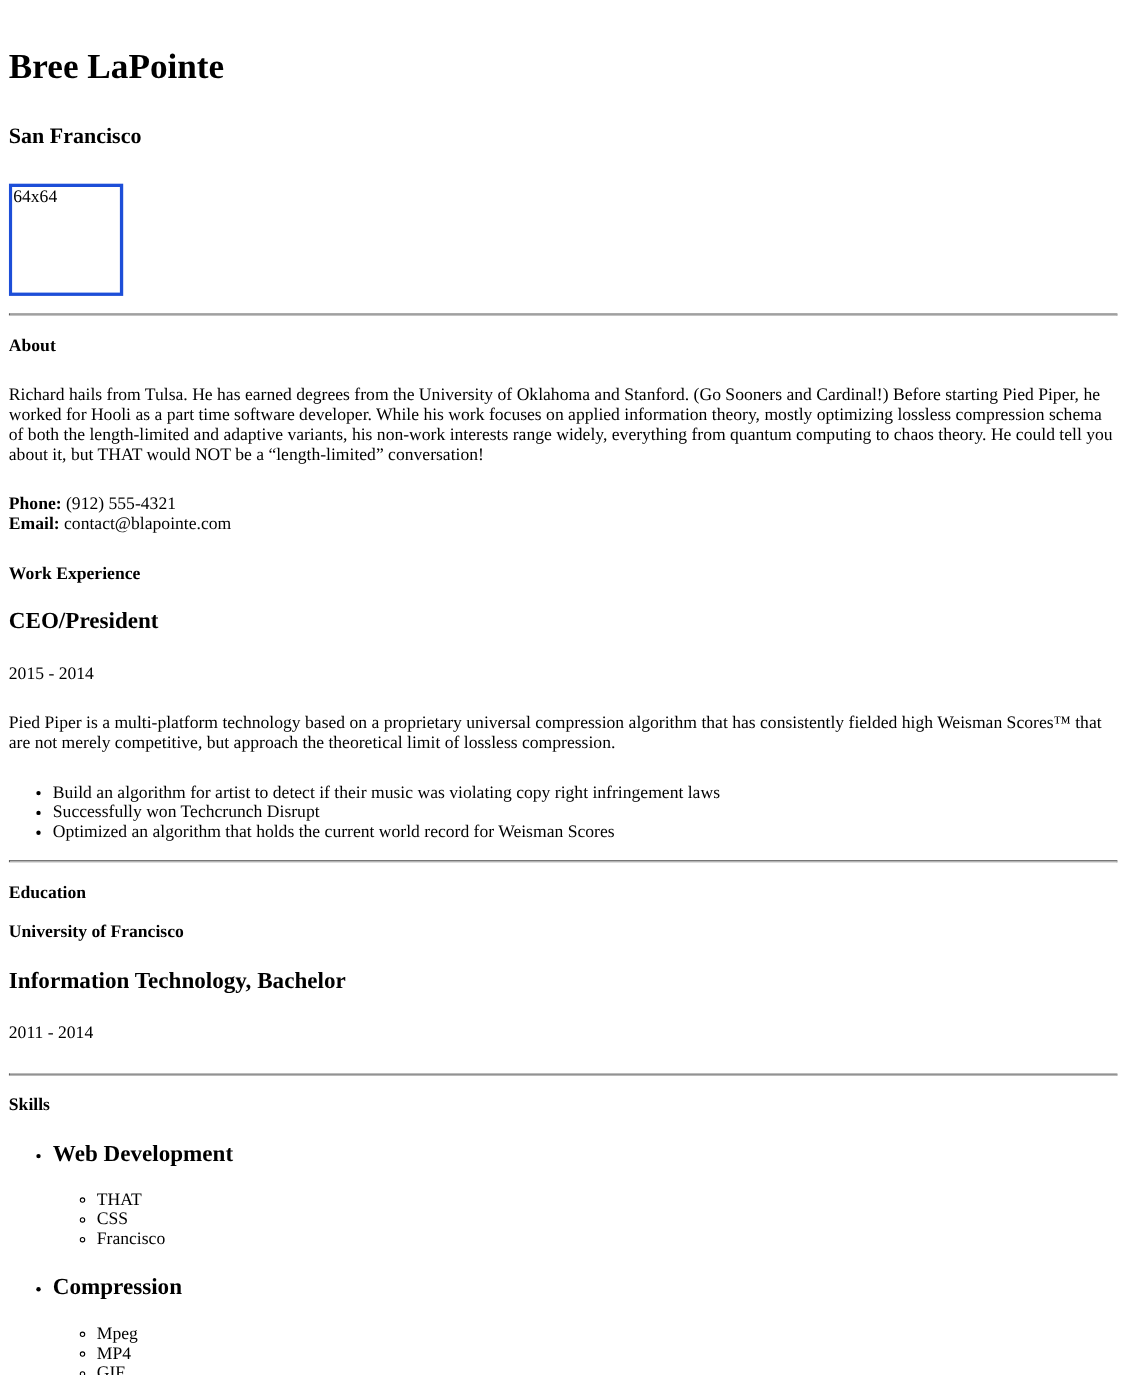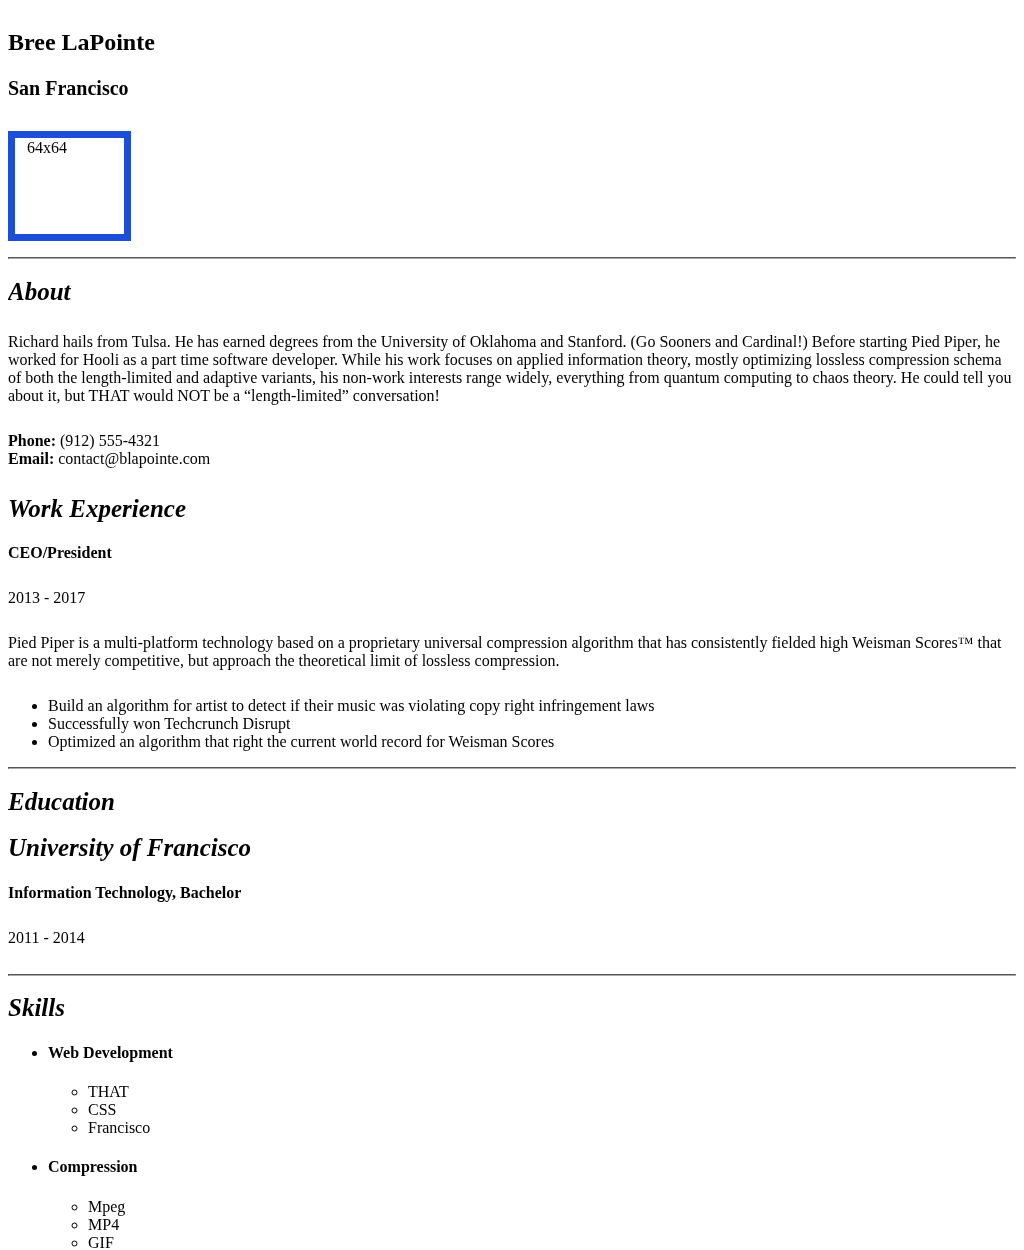--- a/index.html
+++ b/index.html
@@ -7,39 +7,39 @@
     background: #ffffff;
     color: #000000;
   }
   body {
     margin: 8px;
     width: 1008px;
     font-family: "Liberation Serif", serif;
     font-size: 16px;
     line-height: normal;
   }
-  h1 { font-size: 24px; font-weight: bold; margin: 21px 0; }
+  h1 { font-size: 32px; font-weight: bold; margin: 34px 0; }
   h2 { font-size: 20px; font-weight: bold; margin: 20px 0; }
-  h3 { font-size: 25px; font-weight: bold; margin: 18.7px 0; font-style: italic; }
-  h4 { font-size: 16px; font-weight: bold; margin: 21.3px 0; }
+  h3 { font-size: 16px; font-weight: bold; margin: 18.7px 0; }
+  h4 { font-size: 21px; font-weight: bold; margin: 21.3px 0; }
   p  { margin: 27px 0; }
   hr {
     height: 0;
     border: 1px inset #aaaaaa;
     margin: 8px 0;
   }
   .avatar-para { margin: 31px 0 16px 0; }
   .img-placeholder {
     display: inline-block;
     width: 97px;
     height: 95px;
-    border: 7px solid #1d4ed8;
+    border: 3px solid #1d4ed8;
     vertical-align: top;
     font-size: 16px;
-    padding: 1px 0 0 12px;
+    padding: 1px 0 0 1px;
     overflow: hidden;
     font-family: Liberation Serif, serif;
   }
   ul.top-list { margin: 16px 0; padding-left: 40px; list-style-type: disc; }
   ul.sub-list { margin: 0; padding-left: 40px; list-style-type: circle; }
   ul.top-list > li, ul.sub-list > li { margin: 0; }
   .b { font-weight: bold; }
 </style>
 </head>
 <body>
@@ -56,26 +56,26 @@
 
 <section>
   <h3>About</h3>
   <p>Richard hails from Tulsa. He has earned degrees from the University of Oklahoma and Stanford. (Go Sooners and Cardinal!) Before starting Pied Piper, he worked for Hooli as a part time software developer. While his work focuses on applied information theory, mostly optimizing lossless compression schema of both the length-limited and adaptive variants, his non-work interests range widely, everything from quantum computing to chaos theory. He could tell you about it, but THAT would NOT be a “length-limited” conversation!</p>
   <p><span class="b">Phone:</span><span> (912) 555-4321</span><br><span class="b">Email:</span><span> contact@blapointe.com</span></p>
 </section>
 
 <section>
   <h3>Work Experience</h3>
   <h4>CEO/President</h4>
-  <p>2013 - 2017</p>
+  <p>2015 - 2014</p>
   <p>Pied Piper is a multi-platform technology based on a proprietary universal compression algorithm that has consistently fielded high Weisman Scores™ that are not merely competitive, but approach the theoretical limit of lossless compression.</p>
   <ul class="top-list">
     <li>Build an algorithm for artist to detect if their music was violating copy right infringement laws</li>
     <li>Successfully won Techcrunch Disrupt</li>
-    <li>Optimized an algorithm that right the current world record for Weisman Scores</li>
+    <li>Optimized an algorithm that holds the current world record for Weisman Scores</li>
   </ul>
 </section>
 
 <hr>
 
 <section>
   <h3>Education</h3>
   <h3>University of Francisco</h3>
   <h4>Information Technology, Bachelor</h4>
   <p>2011 - 2014</p>

